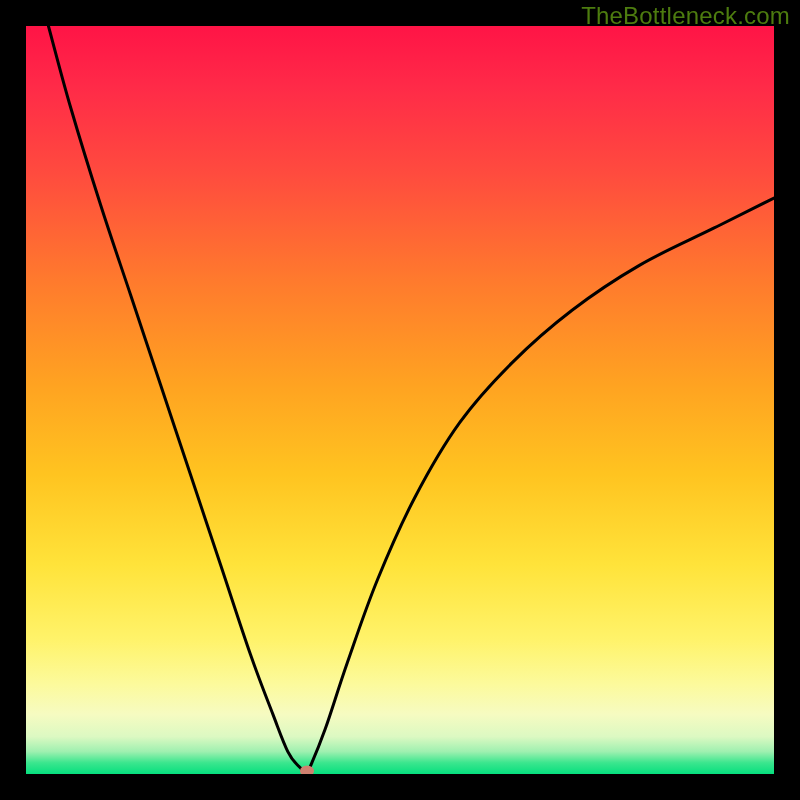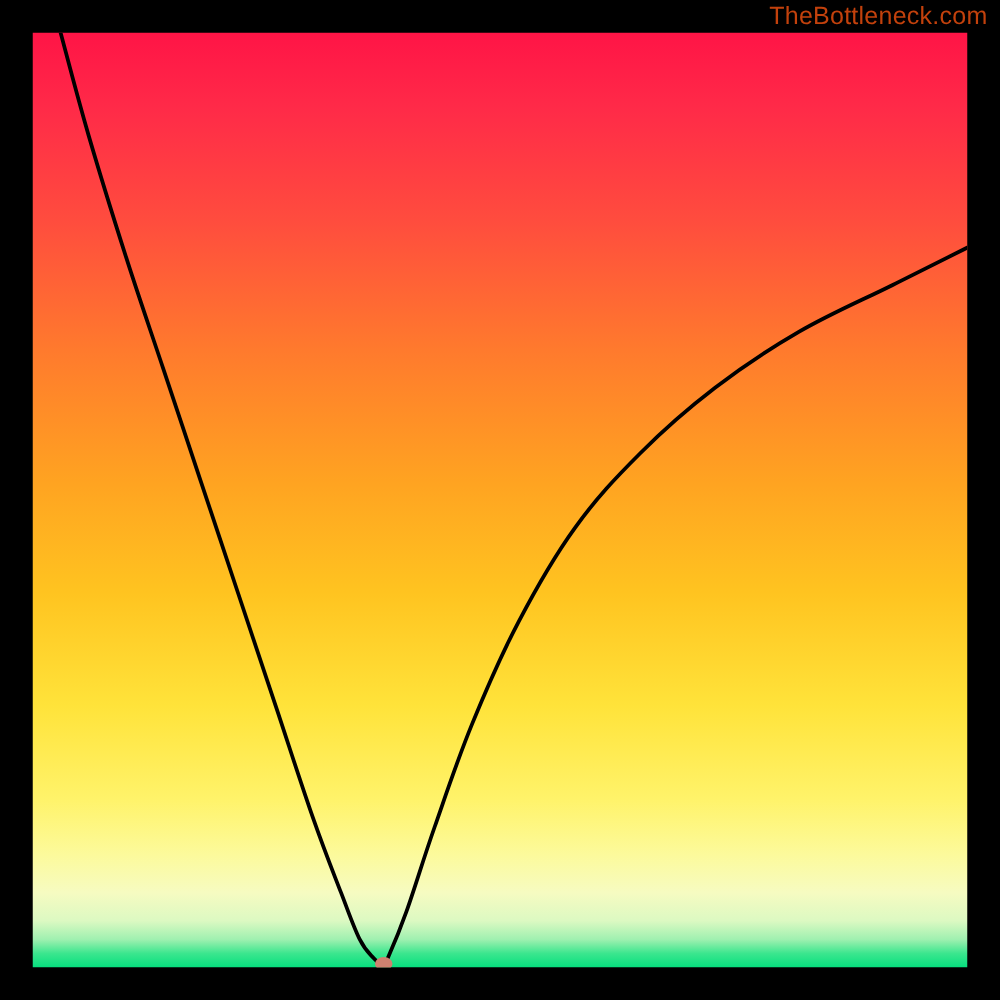--- a/index.html
+++ b/index.html
@@ -57,22 +57,22 @@
     height: 11px;
     border-radius: 50%;
     background: #cf8170;
     transform: translate(-50%, -50%);
   }
   .watermark {
     position: absolute;
     top: 2px;
     right: 10px;
     font-family: Arial, Helvetica, sans-serif;
-    font-size: 20px;
-    color: #c2410c;
+    font-size: 24px;
+    color: #4d7c0f;
     letter-spacing: 0.2px;
   }
 </style>
 </head>
 <body>
 
 <div class="frame">
   <div class="plot">
     <div class="gradient"></div>
     <svg class="curve" viewBox="0 0 748 748" preserveAspectRatio="none">

